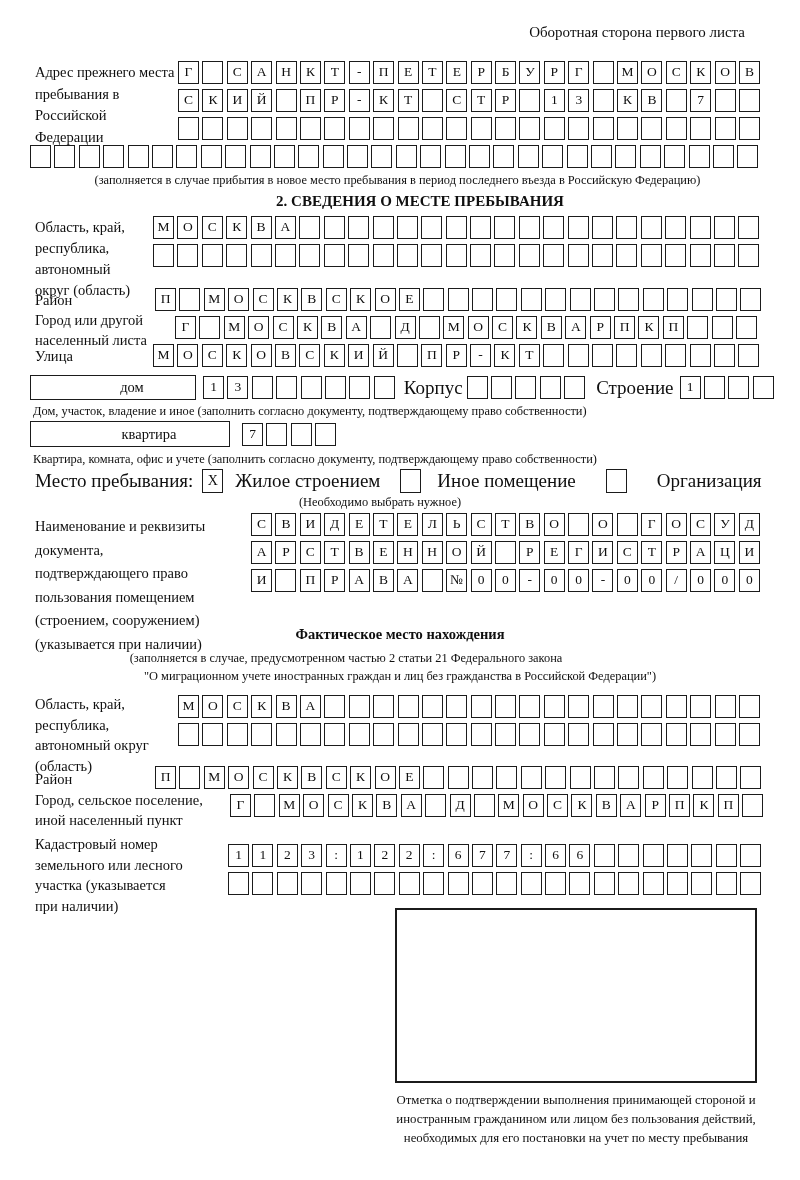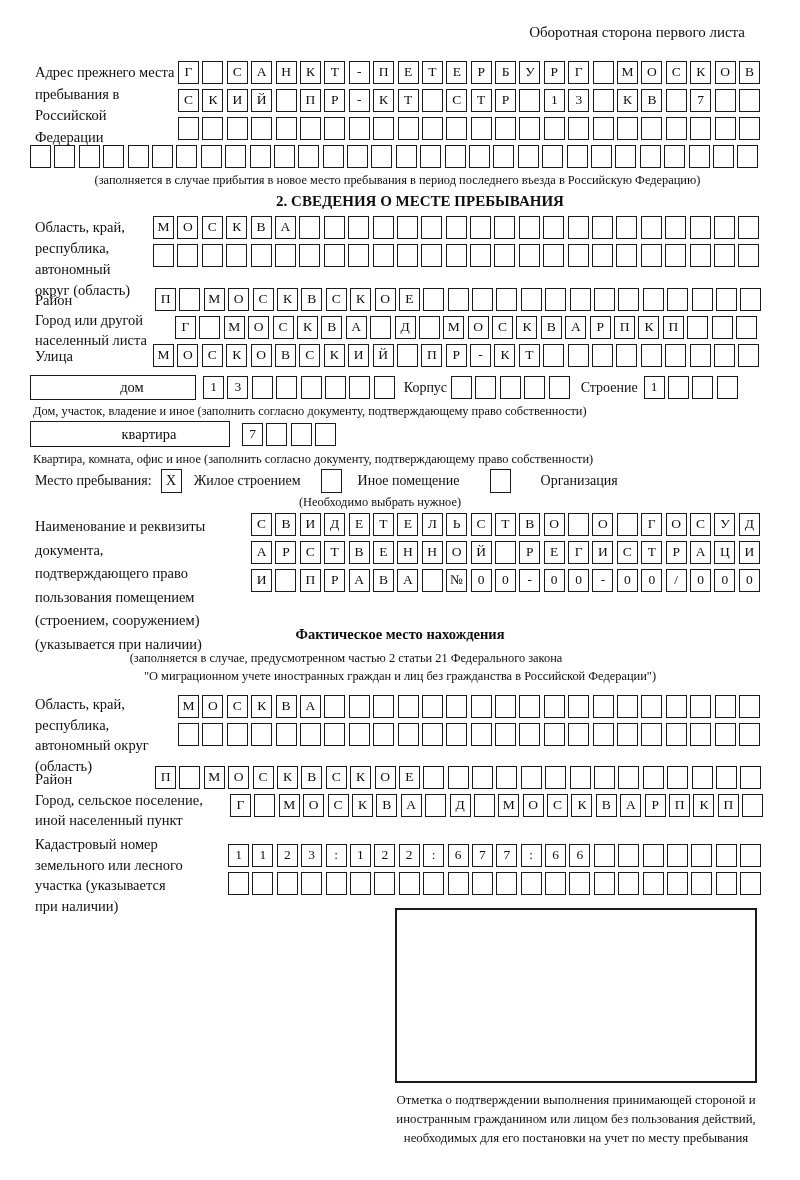--- a/index.html
+++ b/index.html
@@ -21,21 +21,21 @@
   }
   .widebox{
     box-sizing:border-box;border:1.6px solid #1b1b1b;display:flex;
     align-items:center;justify-content:center;font-size:14.5px;background:#fff;padding-left:38px;
   }
   .inline-row{display:flex;align-items:center;}
   .checkbox{
     width:21px;height:24px;box-sizing:border-box;border:1.6px solid #1b1b1b;
     display:flex;align-items:center;justify-content:center;font-size:14px;background:#fff;flex:0 0 21px;
   }
-  .opt-label{font-size:14px;white-space:nowrap;}
+  .opt-label{font-size:19px;white-space:nowrap;}
   .stamp{border:2px solid #1b1b1b;background:#fff;box-sizing:border-box;}
   .caption{font-size:12.8px;line-height:19px;}
 </style>
 </head>
 <body>
 
 <div class="page">
 
   <div class="abs" style="top:24px;right:55px;font-size:15px;">Оборотная сторона первого листа</div>
 
@@ -332,21 +332,21 @@
 
   <div class="abs inline-row" style="left:30px;top:421px;">
     <div class="widebox" style="width:200px;height:26px;">квартира</div>
     <div class="grid" style="margin-left:12px;">
         <div class="cell">7</div>
         <div class="cell"></div>
         <div class="cell"></div>
         <div class="cell"></div>
       </div>
   </div>
-  <div class="abs note" style="left:33px;top:451px;width:740px;">Квартира, комната, офис и иное (заполнить согласно документу, подтверждающему право собственности)</div>
+  <div class="abs note" style="left:33px;top:451px;width:740px;">Квартира, комната, офис и учете (заполнить согласно документу, подтверждающему право собственности)</div>
 
   <div class="abs inline-row" style="left:35px;top:469px;justify-content:flex-end;">
     <div class="opt-label">Место пребывания:</div>
     <div class="checkbox" style="margin-left:9px;">X</div>
     <div class="opt-label" style="margin-left:12px;">Жилое строением</div>
     <div class="checkbox" style="margin-left:20px;"></div>
     <div class="opt-label" style="margin-left:16px;">Иное помещение</div>
     <div class="checkbox" style="margin-left:30px;"></div>
     <div class="opt-label" style="margin-left:30px;">Организация</div>
   </div>

